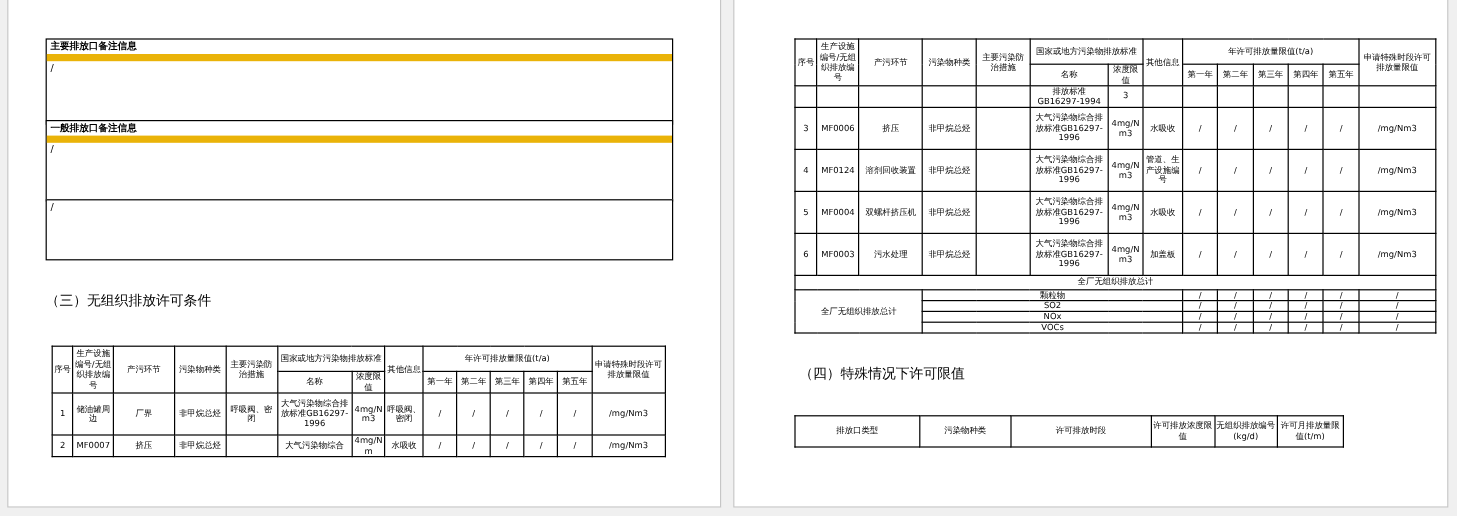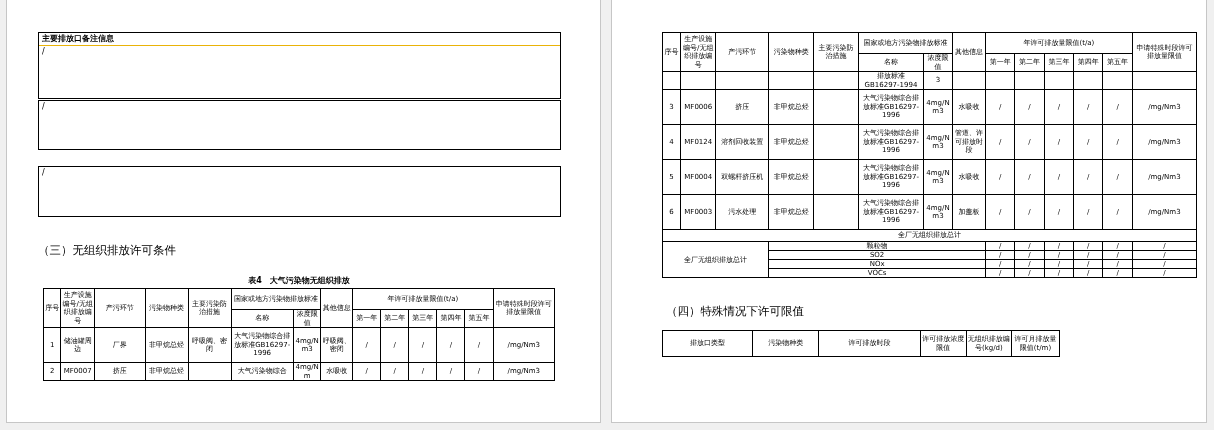--- a/index.html
+++ b/index.html
@@ -4,21 +4,21 @@
 <style>
   html,body{margin:0;padding:0;}
   body{width:1214px;height:430px;background:#f0f0f0;overflow:hidden;position:relative;
        font-family:"DejaVu Sans",sans-serif;color:#000;}
   .page{position:absolute;top:-2px;height:425px;background:#fff;border:1px solid #c6c6c6;box-sizing:border-box;}
   #page-left{left:6px;width:595px;}
   #page-right{left:611px;width:596px;}
   .abs{position:absolute;}
   
   .nbox{position:absolute;left:31px;width:523px;border:1px solid #000;background:#fff;box-sizing:border-box;}
-  .nbox .hd{border-bottom:1px solid #eab308;font-weight:bold;font-size:8px;line-height:12px;padding:0 3px;white-space:nowrap;overflow:hidden;}
+  .nbox .hd{border-bottom:6px solid #eab308;font-weight:bold;font-size:8px;line-height:12px;padding:0 3px;white-space:nowrap;overflow:hidden;}
   .nbox .bd{font-size:8px;line-height:10px;padding:1px 3px;text-align:left;}
   
   .sec-heading{font-weight:normal;font-size:11.5px;white-space:nowrap;}
   .tbl-title{font-weight:bold;font-size:8px;text-align:center;white-space:nowrap;}
   
   table{border-collapse:collapse;table-layout:fixed;width:100%;}
   td,th{border:1px solid #000;font-size:7px;line-height:8.5px;text-align:center;vertical-align:middle;
         padding:0 1px;overflow:hidden;font-weight:normal;word-break:normal;overflow-wrap:break-word;}
   .ba{word-break:break-all;}
   tr.hA{height:21px;} tr.hB{height:18px;}
@@ -30,30 +30,30 @@
 <body>
 
 <div class="page" id="page-left">
 
   <div class="nbox" style="top:33px;">
     <div class="hd">主要排放口备注信息</div>
     <div class="bd" style="height:50px;">/</div>
   </div>
 
   <div class="nbox" style="top:101px;">
+    <div class="hd">一般排放口备注信息</div>
     <div class="bd" style="height:46px;">/</div>
   </div>
 
   <div class="nbox" style="top:167px;">
     <div class="bd" style="height:47px;">/</div>
   </div>
 
   <div class="abs sec-heading" style="left:31px;top:244px;">（三）无组织排放许可条件</div>
 
-  <div class="abs tbl-title" style="left:36px;top:276px;width:512px;">表4　大气污染物无组织排放</div>
 
   <div class="abs" style="left:36px;top:289px;width:512px;">
     <table>
       <colgroup>
         <col style="width:3.4%">
           <col style="width:6.6%">
           <col style="width:9.9%">
           <col style="width:8.4%">
         <col style="width:8.4%">
           <col style="width:12.2%">
@@ -198,21 +198,21 @@
         <td>/mg/Nm3</td>
       </tr>
       <tr class="r-tall">
         <td>4</td>
         <td>MF0124</td>
         <td>溶剂回收装置</td>
         <td>非甲烷总烃</td>
         <td></td>
         <td>大气污染物综合排放标准GB16297-1996</td>
         <td class="ba">4mg/Nm3</td>
-        <td>管道、许可排放时段</td>
+        <td>管道、生产设施编号</td>
         <td>/</td>
         <td>/</td>
         <td>/</td>
         <td>/</td>
         <td>/</td>
         <td>/mg/Nm3</td>
       </tr>
       <tr class="r-tall">
         <td>5</td>
         <td>MF0004</td>
@@ -285,21 +285,21 @@
         <td>/</td>
         <td>/</td>
       </tr>
     </tbody>
       </table>
   </div>
 
   <div class="abs sec-heading" style="left:54px;top:305px;">（四）特殊情况下许可限值</div>
 
 
-  <div class="abs" style="left:50px;top:331px;width:398px;">
+  <div class="abs" style="left:50px;top:347px;width:458px;">
     <table>
       <colgroup>
         <col style="width:22.7%">
           <col style="width:16.7%">
           <col style="width:25.5%">
         <col style="width:11.6%">
           <col style="width:11.4%">
           <col style="width:12.1%">
       </colgroup>
       <tbody>

